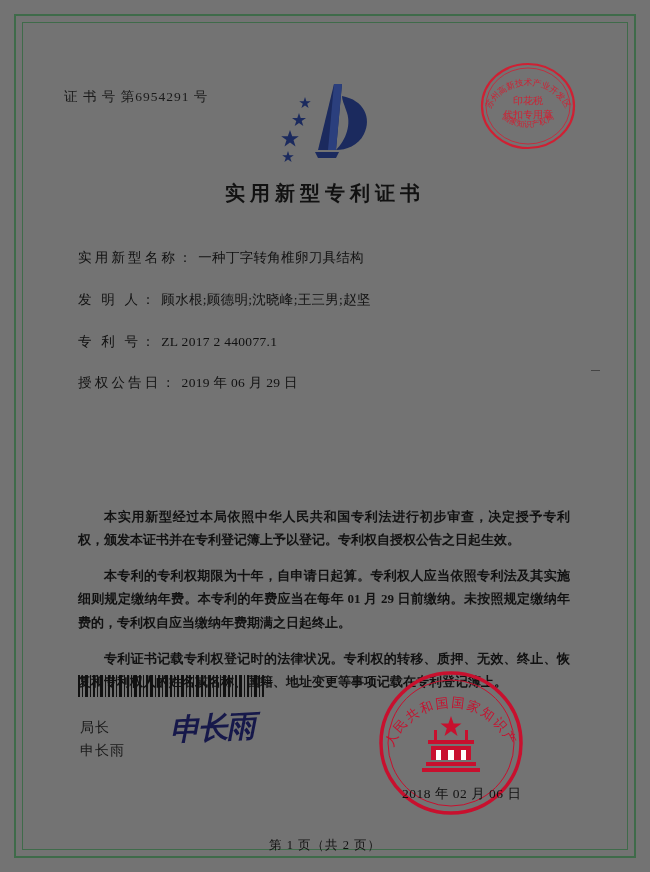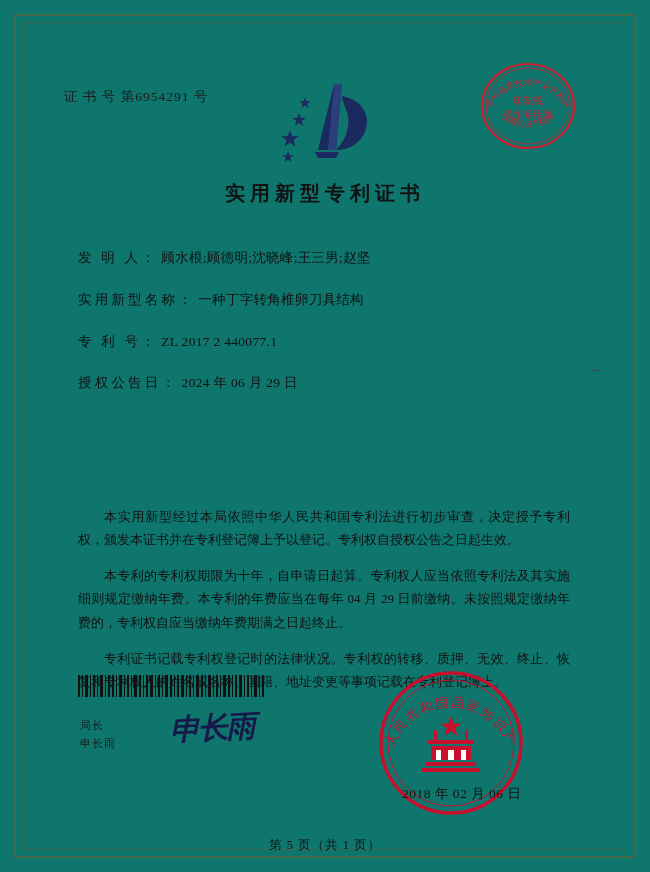--- a/index.html
+++ b/index.html
@@ -11,21 +11,21 @@
     height: 872px;
     background: #ffffff;
     font-family: "Liberation Serif", "DejaVu Serif", serif;
     color: #1a1a1a;
     overflow: hidden;
   }
   .page {
     position: relative;
     width: 650px;
     height: 872px;
-    background: #0f766e;
+    background: #737373;
   }
   .outer-border {
     position: absolute;
     left: 14px;
     top: 14px;
     right: 14px;
     bottom: 14px;
     border: 2px solid #3f6b4a;
   }
   .inner-border {
@@ -115,20 +115,21 @@
   
   .paras {
     position: absolute;
     left: 38px;
     right: 40px;
     top: 452px;
     font-size: 13px;
     line-height: 1.78;
     color: #111;
     text-align: justify;
+    font-weight: bold;
   }
   .para {
     text-indent: 2em;
     margin-bottom: 2px;
   }
 
   
   .barcode {
     position: absolute;
     left: 38px;
@@ -136,21 +137,21 @@
     width: 188px;
     height: 22px;
   }
   .barcode svg { display: block; }
 
   
   .sig-block {
     position: absolute;
     left: 40px;
     top: 676px;
-    font-size: 11px;
+    font-size: 14px;
     line-height: 1.65;
     letter-spacing: 1px;
   }
   .sig-name {
     position: absolute;
     left: 130px;
     top: 668px;
     font-family: "Liberation Serif", "DejaVu Serif", serif;
     font-size: 30px;
     font-style: italic;
@@ -240,40 +241,40 @@
         <text font-size="8" fill="#cf2033" font-family="Liberation Serif, serif">
           <textPath href="#arcBot" startOffset="50%" text-anchor="middle">国家知识产权局</textPath>
         </text>
       </svg>
     </div>
 
     <div class="doc-title">实用新型专利证书</div>
 
     <div class="fields">
       <div class="field-row">
+        <span class="field-label w-spaced">实用新型名称：</span>
+        <span class="field-value">一种丁字转角椎卵刀具结构</span>
+      </div>
+      <div class="field-row">
         <span class="field-label w-spaced">发 明 人：</span>
         <span class="field-value">顾水根;顾德明;沈晓峰;王三男;赵坚</span>
-      </div>
-      <div class="field-row">
-        <span class="field-label w-spaced">实用新型名称：</span>
-        <span class="field-value">一种丁字转角椎卵刀具结构</span>
       </div>
       <div class="field-row">
         <span class="field-label w-spaced">专 利 号：</span>
         <span class="field-value">ZL 2017 2 440077.1</span>
       </div>
       <div class="field-row">
         <span class="field-label w-spaced">授权公告日：</span>
-        <span class="field-value">2024 年 06 月 29 日</span>
+        <span class="field-value">2019 年 06 月 29 日</span>
       </div>
     </div>
 
     <div class="paras">
       <p class="para">本实用新型经过本局依照中华人民共和国专利法进行初步审查，决定授予专利权，颁发本证书并在专利登记簿上予以登记。专利权自授权公告之日起生效。</p>
-      <p class="para">本专利的专利权期限为十年，自申请日起算。专利权人应当依照专利法及其实施细则规定缴纳年费。本专利的年费应当在每年 04 月 29 日前缴纳。未按照规定缴纳年费的，专利权自应当缴纳年费期满之日起终止。</p>
+      <p class="para">本专利的专利权期限为十年，自申请日起算。专利权人应当依照专利法及其实施细则规定缴纳年费。本专利的年费应当在每年 01 月 29 日前缴纳。未按照规定缴纳年费的，专利权自应当缴纳年费期满之日起终止。</p>
       <p class="para">专利证书记载专利权登记时的法律状况。专利权的转移、质押、无效、终止、恢复和专利权人的姓名或名称、国籍、地址变更等事项记载在专利登记簿上。</p>
     </div>
 
     <div class="barcode">
       <svg width="188" height="22" viewBox="0 0 188 22">
         <rect x="0" y="0" width="2" height="22" fill="#111"></rect>
         <rect x="4" y="0" width="1" height="22" fill="#111"></rect>
         <rect x="7" y="0" width="3" height="22" fill="#111"></rect>
         <rect x="12" y="0" width="1" height="22" fill="#111"></rect>
         <rect x="15" y="0" width="2" height="22" fill="#111"></rect>
@@ -351,14 +352,14 @@
           <rect x="58" y="62" width="3" height="10"></rect>
           <rect x="89" y="62" width="3" height="10"></rect>
         </g>
       </svg>
     </div>
     <div class="seal-date">2018 年 02 月 06 日</div>
 
     <div class="side-tick"></div>
   </div>
 
-  <div class="footer">第 5 页（共 1 页）</div>
+  <div class="footer">第 1 页（共 2 页）</div>
 </div>
 
 </body></html>

